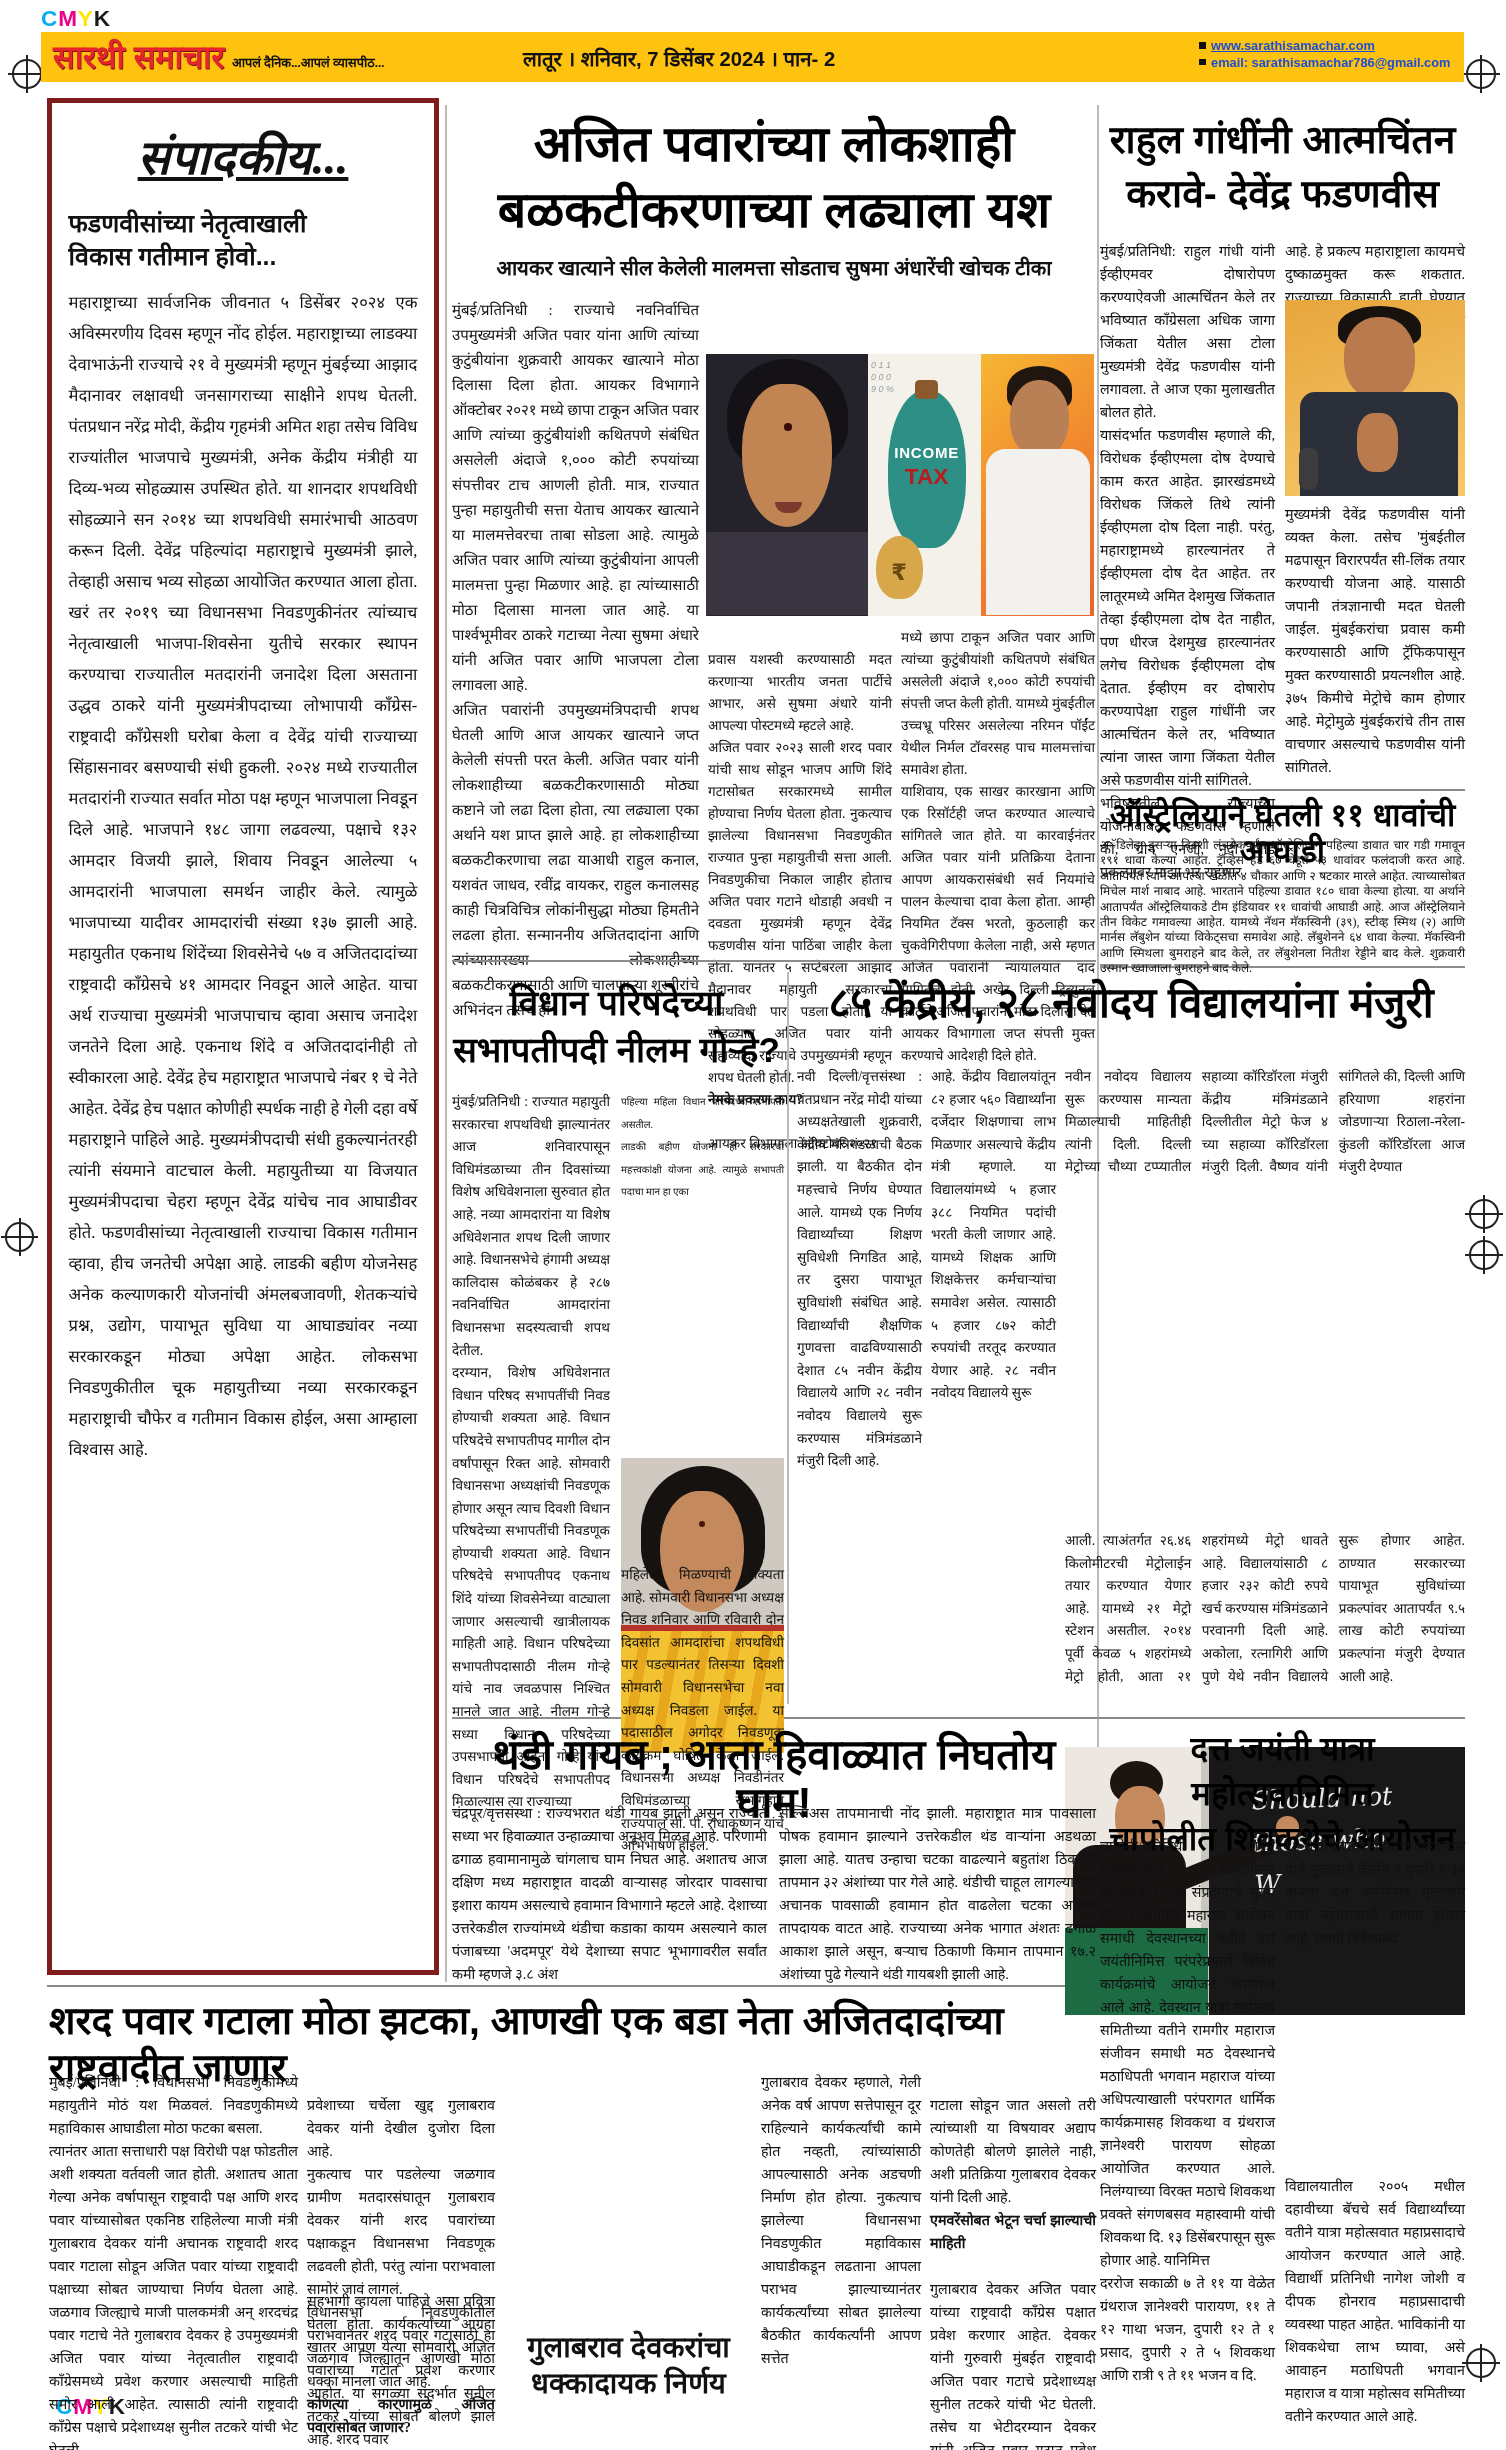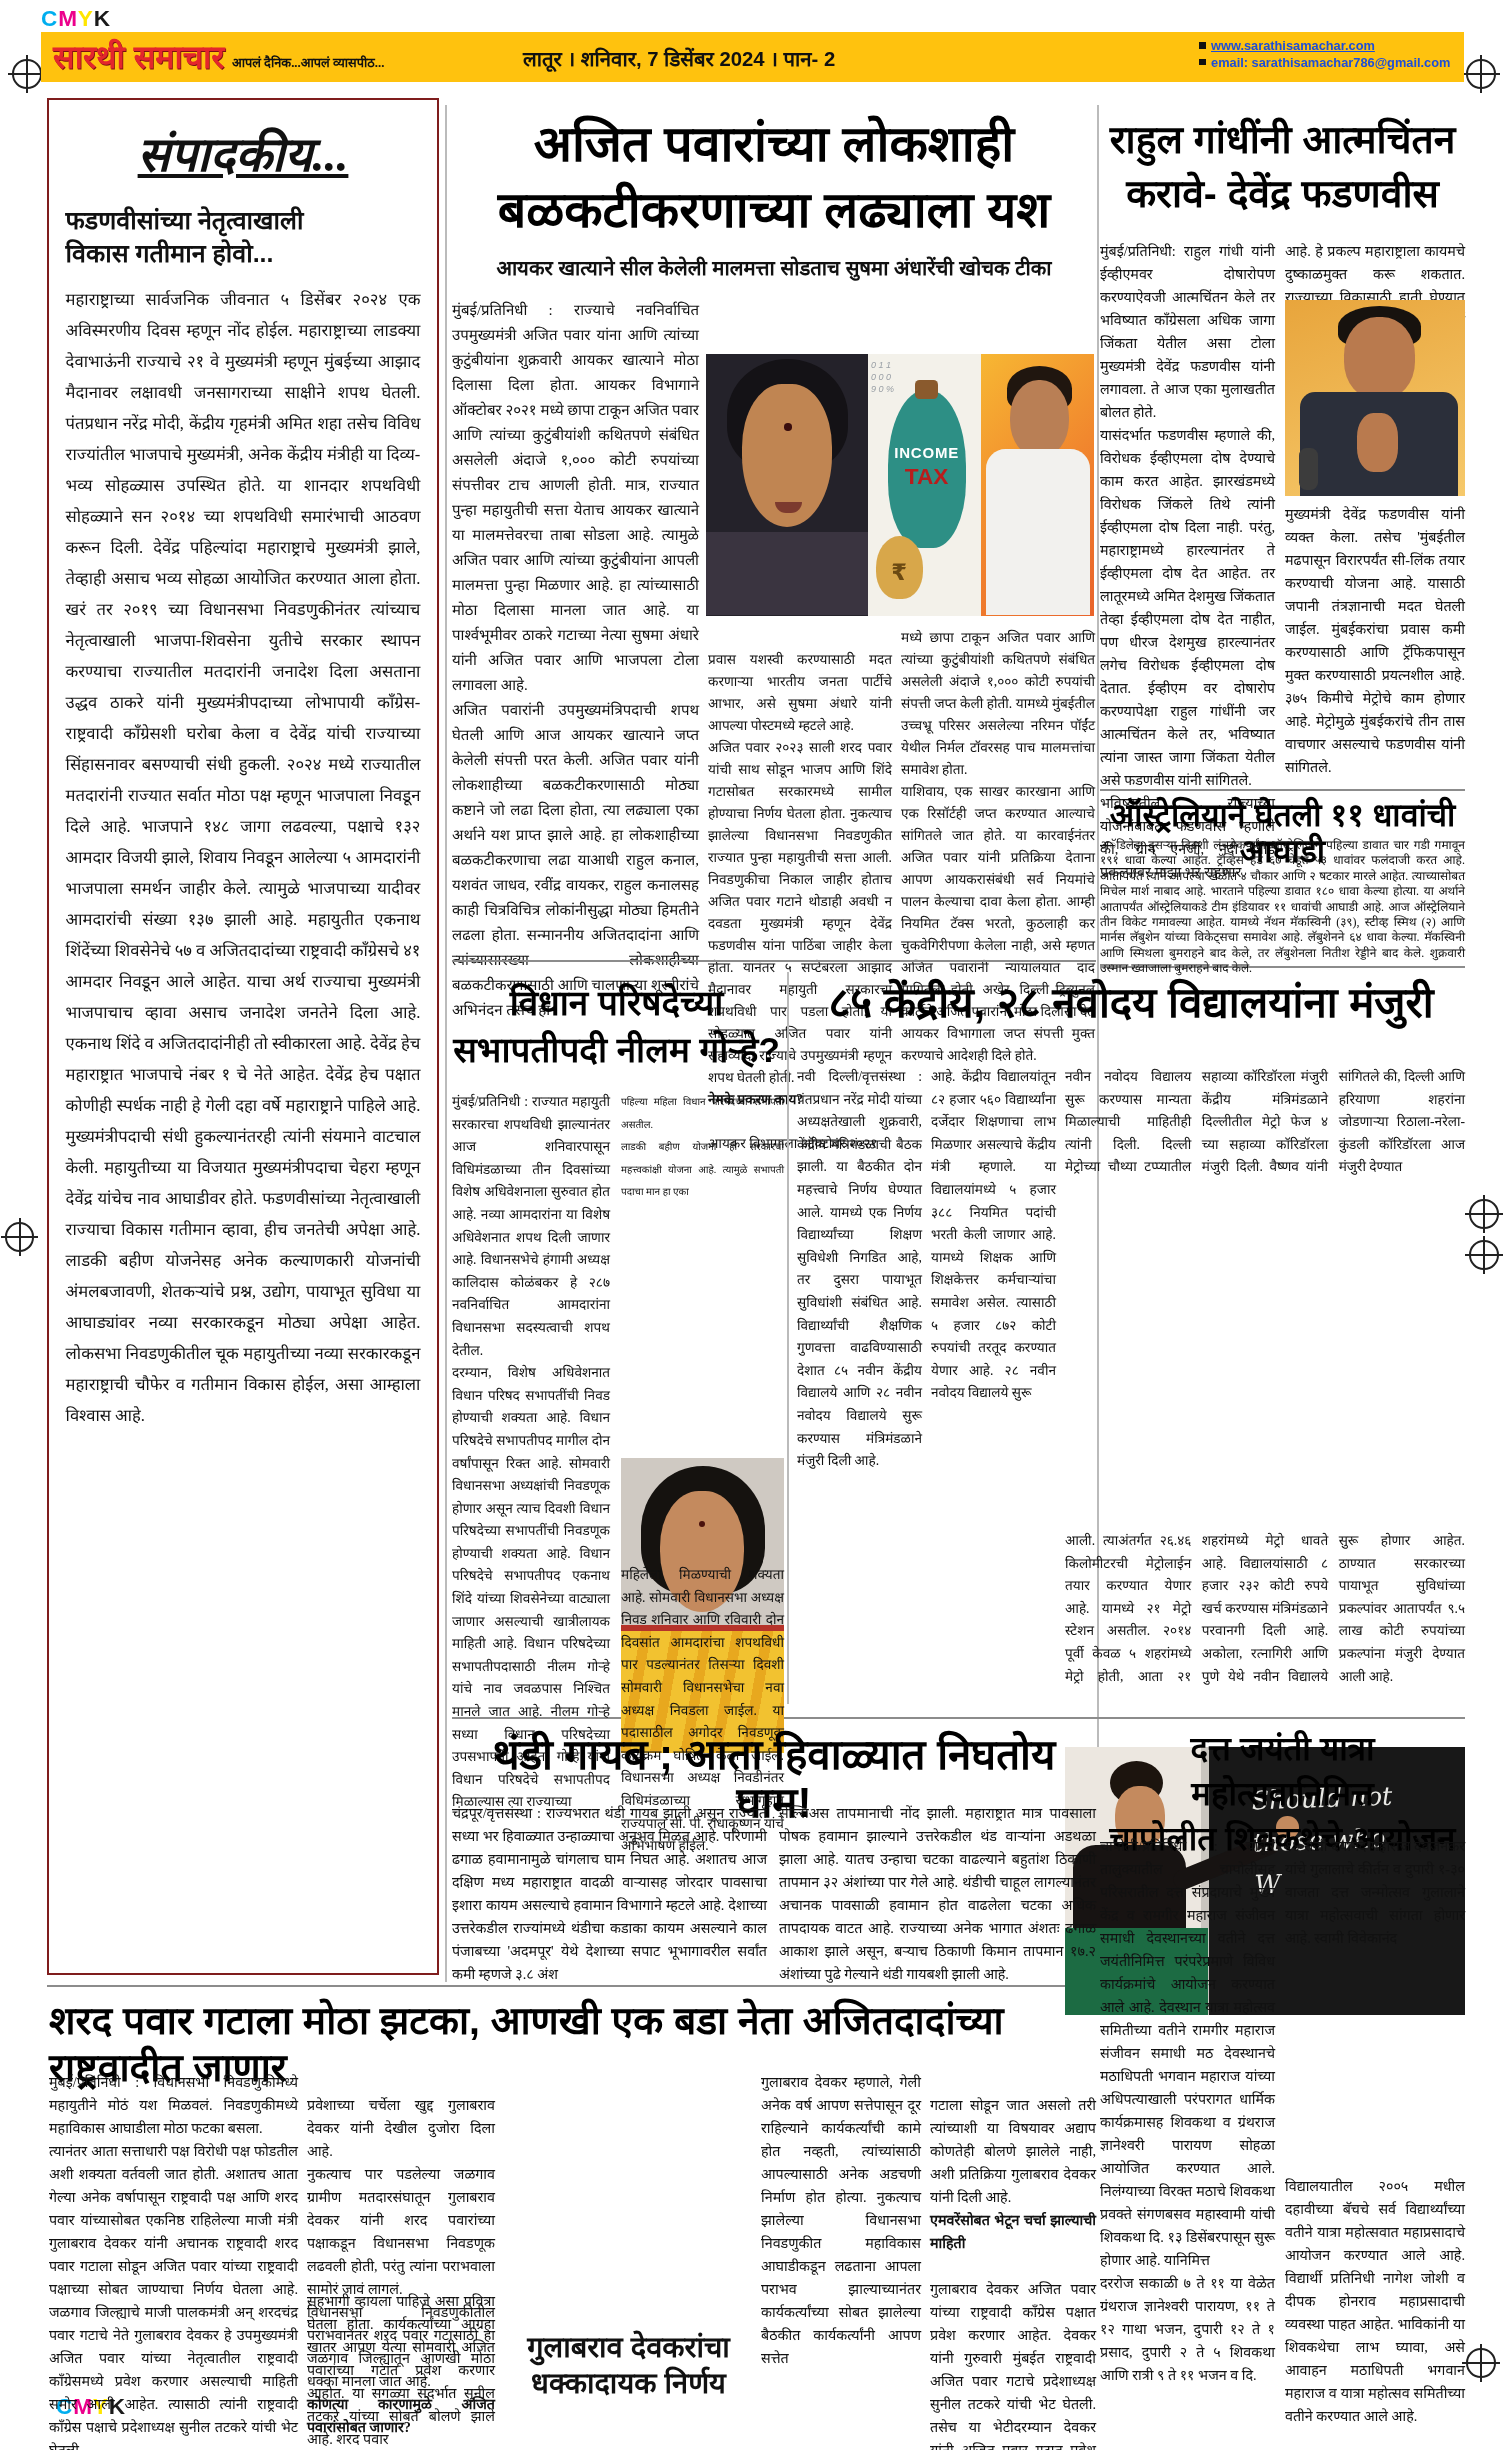--- a/index.html
+++ b/index.html
@@ -18,21 +18,21 @@
   .mast-title{font-family:"Liberation Sans","DejaVu Sans",sans-serif;font-weight:bold;color:#e4262c;
               font-size:32px;line-height:32px;margin-left:12px;text-shadow:0.8px 0.8px 0 #7a1113;white-space:nowrap;}
   .mast-tag{font-size:12.8px;font-weight:bold;color:#111;margin-left:7.5px;margin-top:10.5px;white-space:nowrap;}
   .mast-date{font-family:"Liberation Sans","DejaVu Sans",sans-serif;font-weight:bold;font-size:20.3px;color:#111;
              position:absolute;left:482px;top:12px;white-space:nowrap;}
   .mast-right{position:absolute;right:13.6px;top:4.5px;text-align:left;font-family:"Liberation Sans","DejaVu Sans",sans-serif;}
   .mast-right .row{display:flex;align-items:center;font-weight:bold;font-size:12.8px;color:#1d4ed8;margin:1.5px 0;}
   .sq{display:inline-block;width:6.8px;height:6.8px;background:#111;margin-right:5.3px;}
   .u{text-decoration:underline;}
   
-  .edbox{left:47px;top:98px;width:392px;height:1877px;border:2px solid #7f1d1d;box-sizing:border-box;padding:19.6px 16.6px;}
+  .edbox{left:47px;top:98px;width:392px;height:1877px;border:5px solid #7f1d1d;box-sizing:border-box;padding:19.6px 16.6px;}
   .ed-title{font-style:italic;font-weight:bold;font-size:48px;text-align:center;text-decoration:underline;
             font-family:"Liberation Serif","DejaVu Serif",serif;margin-bottom:19.6px;}
   .ed-sub{font-family:"Liberation Sans","DejaVu Sans",sans-serif;font-weight:bold;font-size:25px;line-height:33px;white-space:pre-line;margin-bottom:13.6px;}
   .ed-body{font-size:16.6px;line-height:31px;text-align:justify;white-space:pre-line;}
   
   .headline{font-family:"Liberation Sans","DejaVu Sans",sans-serif;font-weight:bold;color:#000;text-align:center;white-space:pre-line;}
   .subhead{font-family:"Liberation Sans","DejaVu Sans",sans-serif;font-weight:bold;text-align:center;}
   .col{font-size:15px;line-height:25px;text-align:justify;white-space:pre-line;}
   .small{font-size:13.6px;line-height:22px;}
   .boldq{font-weight:bold;}

